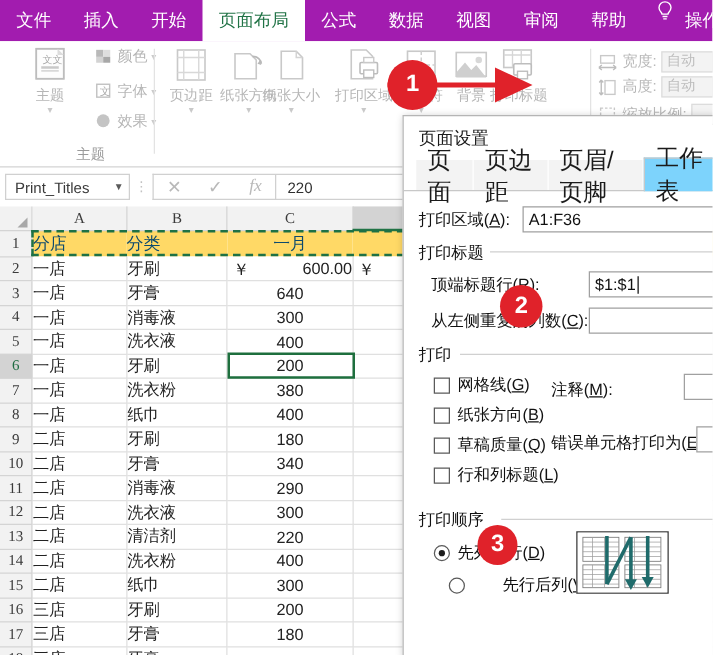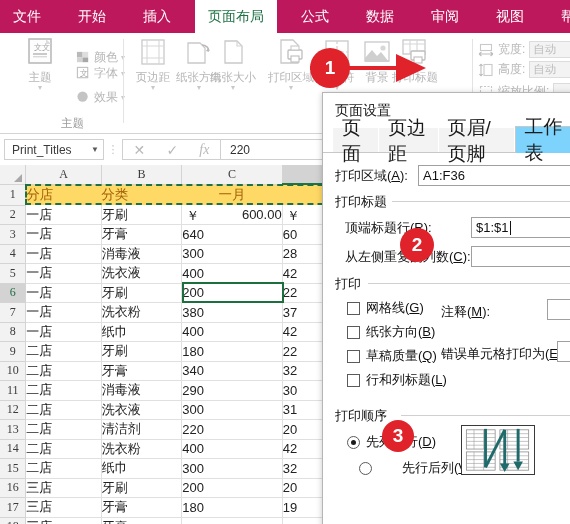--- a/index.html
+++ b/index.html
@@ -7,22 +7,22 @@
     width: 570px; height: 524px;
     overflow: hidden;
     font-family: "Liberation Sans", "DejaVu Sans", sans-serif;
     background: #ffffff;
   }
   #app { position: relative; width: 570px; height: 524px; overflow: hidden; }
 
   
   .ribbon-tabs {
     position: absolute; left: 0; top: 0; width: 570px; height: 33px;
-    background: #be185d;
-    display: flex; align-items: flex-end; gap: 11px;
+    background: #a21caf;
+    display: flex; align-items: flex-start;
   }
   .rtab {
     height: 33px; padding: 0 13px;
     display: flex; align-items: center; justify-content: center;
     color: #ffffff; font-size: 14px; white-space: nowrap;
   }
   .rtab.active { background: #ffffff; color: #217346; height: 33px; }
   .rtab-bulb { padding: 0 6px 0 10px; display:flex; align-items:center; }
   .bulb { display:inline-block; }
 
@@ -119,25 +119,25 @@
     font-size: 12px; color: #3b3b3b; text-align: center;
     font-family: "Liberation Serif", serif;
   }
   .rowhead.sel { background: #d3d3d3; color:#1d6b41; }
   .cell {
     height: 19.5px; border: 1px solid #e0e0e0; border-top: none; border-left: none;
     font-size: 13px; color: #222; padding: 0 3px;
     white-space: nowrap; overflow: hidden;
     font-family: "Liberation Sans", sans-serif;
   }
-  .cell.num { text-align: left; }
+  .cell.num { text-align: center; }
   .cell.cur { text-align: right; position: relative; }
   .cell.cur .yen { position: absolute; left: 4px; }
   .hdr1 {
-    background: #ffd966; font-weight: normal; color: #a16207; font-size: 13.5px;
+    background: #ffd966; font-weight: normal; color: #0c4a6e; font-size: 13.5px;
     border: none; height: 21px; padding: 0 3px; margin-top: 36px;
   }
   .hdr1.num { text-align: center; }
   .r1wrap { position: relative; }
   .marching {
     position: absolute; left: 26px; top: 19px; height: 21px;
     border: 2px dashed #1e7145; pointer-events: none; z-index: 4;
   }
   .active-cell {
     position: absolute; border: 2px solid #1e6f3e; z-index: 5; pointer-events: none;
@@ -213,27 +213,27 @@
   }
   .arrow-svg { position: absolute; z-index: 39; }
 </style>
 </head>
 <body>
 
 <div id="app">
 
   <div class="ribbon-tabs">
     <div class="rtab">文件</div>
+    <div class="rtab">插入</div>
     <div class="rtab">开始</div>
-    <div class="rtab">插入</div>
     <div class="rtab active">页面布局</div>
     <div class="rtab">公式</div>
     <div class="rtab">数据</div>
+    <div class="rtab">视图</div>
     <div class="rtab">审阅</div>
-    <div class="rtab">视图</div>
     <div class="rtab">帮助</div>
     <div class="rtab-bulb">
       <svg class="bulb" width="16" height="18" viewBox="0 0 16 18">
         <path d="M8 1.5c-2.7 0-4.8 2-4.8 4.6 0 1.8 1 3 1.8 3.9.4.5.6.9.6 1.3h4.8c0-.4.2-.8.6-1.3.8-.9 1.8-2.1 1.8-3.9C12.8 3.5 10.7 1.5 8 1.5z" fill="none" stroke="#ffffff" stroke-width="1.1"></path>
         <path d="M6 13.2h4M6.6 15.1h2.8" stroke="#ffffff" stroke-width="1.1" fill="none"></path>
       </svg>
     </div>
     <div class="rtab" style="padding-left:2px">操作说明</div>
   </div>
 
@@ -246,21 +246,21 @@
           <rect x="5" y="2" width="22" height="24" fill="none" stroke="#bdbdbd" stroke-width="1.3"></rect>
           <text x="10" y="13" font-size="8" fill="#a5a5a5" font-family="sans-serif">文</text>
           <text x="18" y="13" font-size="8" fill="#a5a5a5" font-family="sans-serif">文</text>
           <rect x="9" y="16" width="14" height="2" fill="#c9c9c9"></rect>
           <rect x="9" y="19" width="14" height="1.4" fill="#d8d8d8"></rect>
           <path d="M22 2l5 5h-5z" fill="#dcdcdc"></path>
         </svg>
         <div class="bl">主题</div>
         <div class="carat">▾</div>
       </div>
-      <div class="sm-row" style="left:76px; top:16px;text-align:center;">
+      <div class="sm-row" style="left:76px; top:4px;text-align:center;">
         <svg class="si" viewBox="0 0 16 16">
           <rect x="1" y="2" width="6" height="6" fill="#b9b9b9"></rect>
             <rect x="7" y="2" width="6" height="6" fill="#dedede"></rect>
           <rect x="1" y="8" width="6" height="5" fill="#d3d3d3"></rect>
             <rect x="7" y="8" width="6" height="5" fill="#a8a8a8"></rect>
         </svg>
         <span class="sl">颜色</span>
         <span class="sc">▾</span>
       </div>
       <div class="sm-row" style="left:76px; top:32px;">

